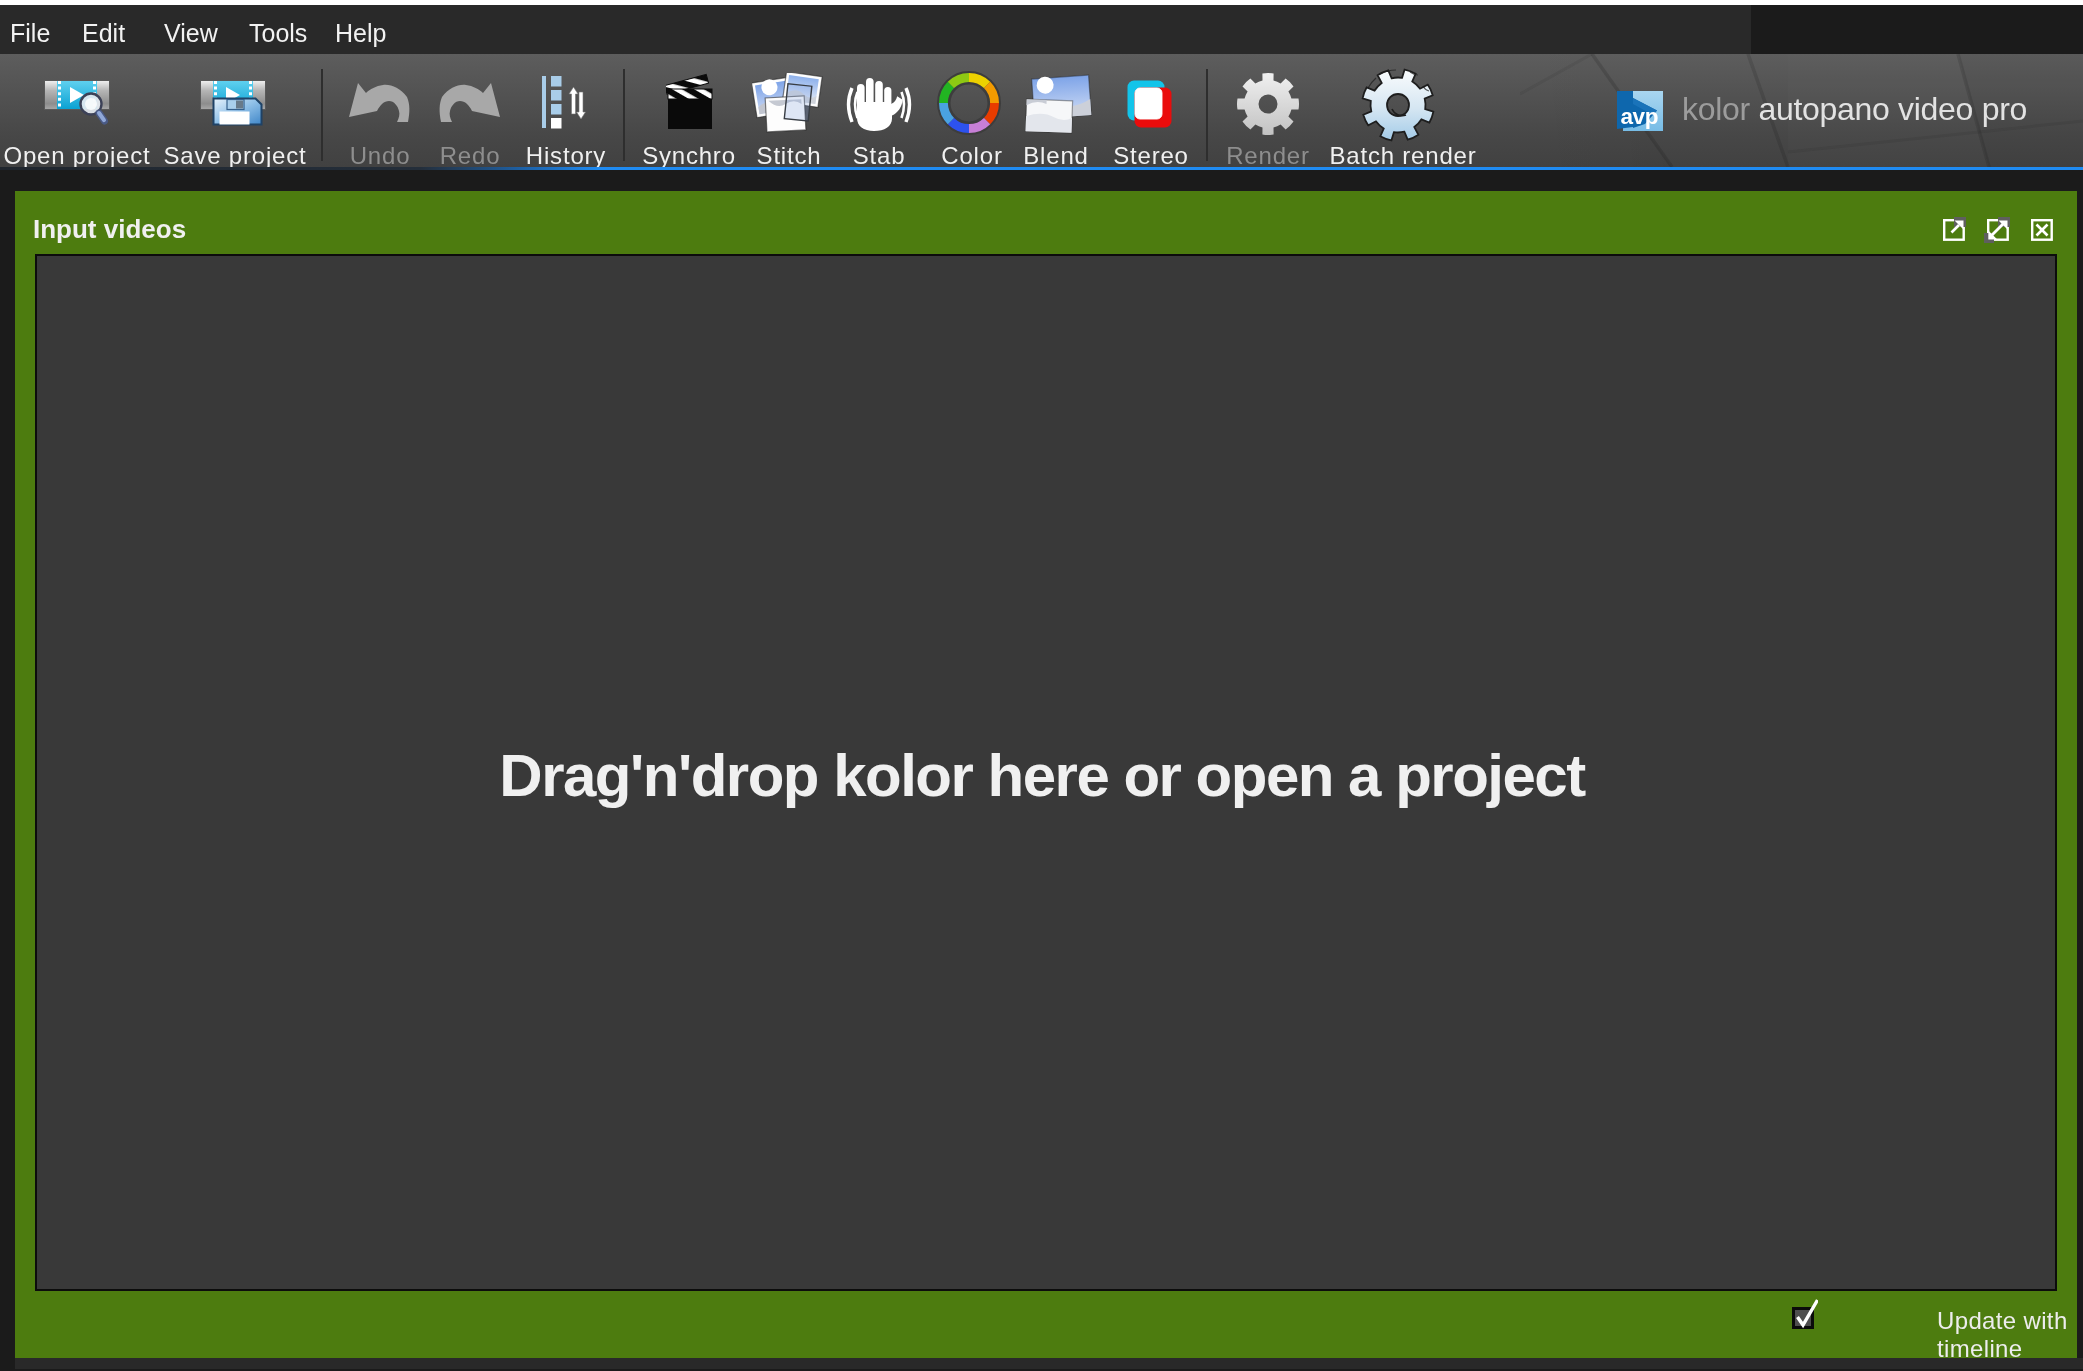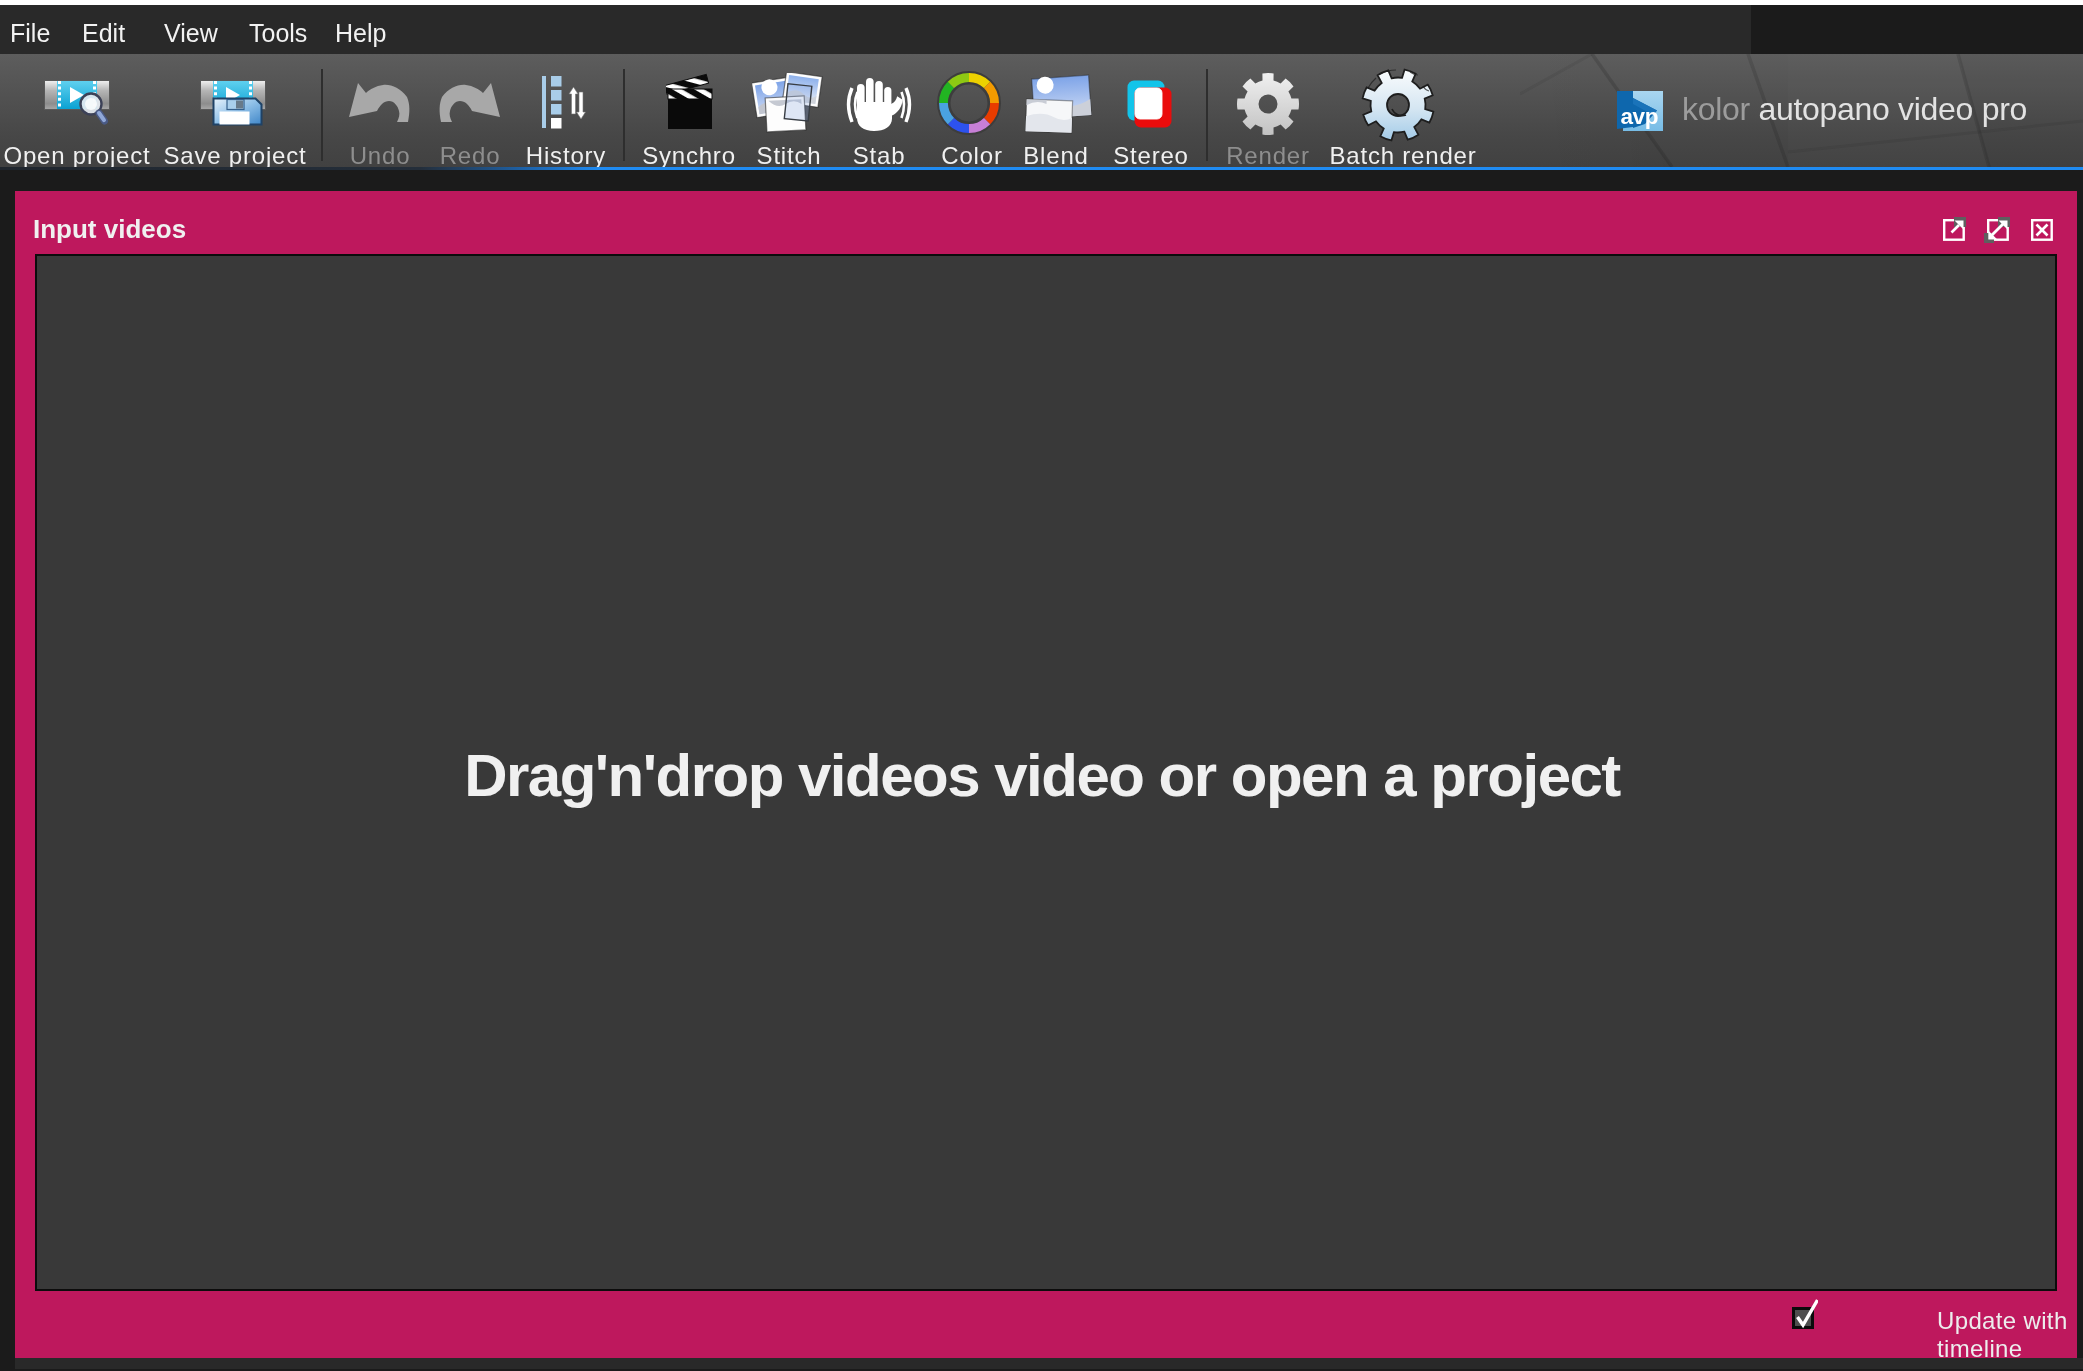--- a/index.html
+++ b/index.html
@@ -8,21 +8,21 @@
   .abs { position:absolute; }
   #topwhite { left:0; top:0; width:2083px; height:5px; background:#ffffff; }
   #menubar { left:0; top:5px; width:1751px; height:49px; background:#292929; }
   .mitem { position:absolute; top:14px; font-size:25px; color:#f2f2f2; }
   #toolbar { left:0; top:54px; width:2083px; height:113px; z-index:0; background:linear-gradient(#5d5d5d, #474747 72%, #414141); }
   #blueline { left:0; top:167px; width:2083px; height:3px;
      background:linear-gradient(to right,#20262e 0px,#242e3a 420px,#1d64ad 530px,#1f8bf2 600px,#1f8bf2 2083px); }
   .sep { position:absolute; top:15px; width:2px; height:92px; background:#2e2e2e; }
   .tlabel { position:absolute; top:91px; height:22px; font-size:24px; letter-spacing:0.8px; line-height:22px; color:#f0f0f0; white-space:nowrap; transform:translateX(-50%); }
   .tlabel.dis { color:#8e8e8e; }
-  #panel { left:15px; top:191px; width:2062px; height:1167px; background:#be185d; }
+  #panel { left:15px; top:191px; width:2062px; height:1167px; background:#4d7c0f; }
   #paneltitle { left:18px; top:23px; font-size:26px; font-weight:bold; color:#f0f0f0; }
   #innerbox { left:20px; top:63px; width:2022px; height:1037px; background:#393939; border:2px solid #0c0c0c; }
   #dropmsg { left:17px; top:550px; width:2020px; text-align:center; font-size:60px; letter-spacing:-1.5px; font-weight:bold; color:#f0f0f0; }
   #footer { left:0; top:1100px; width:2062px; height:67px; }
   
   #cblabel { left:1922px; top:16px; font-size:24px; letter-spacing:0.35px; color:#ededed; }
   #bottomstrip { left:15px; top:1358px; width:2068px; height:11px; background:#292929; }
 </style>
 </head>
 <body>
@@ -282,21 +282,21 @@
       <polygon points="14.5,3.5 23.5,3.5 23.5,12.5" fill="#fff" stroke="none"></polygon>
       <polygon points="4.3,13.5 4.3,22.5 13.3,22.5" fill="#fff" stroke="none"></polygon>
     </g>
     <g stroke="#fff" fill="none" transform="translate(88,0)">
       <rect x="4.2" y="3.2" width="19.5" height="19.5" stroke-width="2.4"></rect>
       <line x1="8.5" y1="7.5" x2="19.5" y2="18.5" stroke-width="2.6"></line>
       <line x1="19.5" y1="7.5" x2="8.5" y2="18.5" stroke-width="2.6"></line>
     </g>
   </svg>
   <div id="innerbox" class="abs"></div>
-  <div id="dropmsg" class="abs">Drag'n'drop videos video or open a project</div>
+  <div id="dropmsg" class="abs">Drag'n'drop kolor here or open a project</div>
   <div id="footer" class="abs">
     <svg class="abs" style="left:1769px;top:7px;" width="34" height="34" viewBox="0 0 34 34">
       <rect x="9.5" y="10.5" width="19" height="19" fill="#4e4e4e" stroke="#0b0b0b" stroke-width="3"></rect>
       <path d="M13.5,19 L19,27 L33.5,2" fill="none" stroke="#fff" stroke-width="3.4"></path>
     </svg>
     <div id="cblabel" class="abs">Update with timeline</div>
   </div>
 </div>
 <div id="bottomstrip" class="abs"></div>
 

